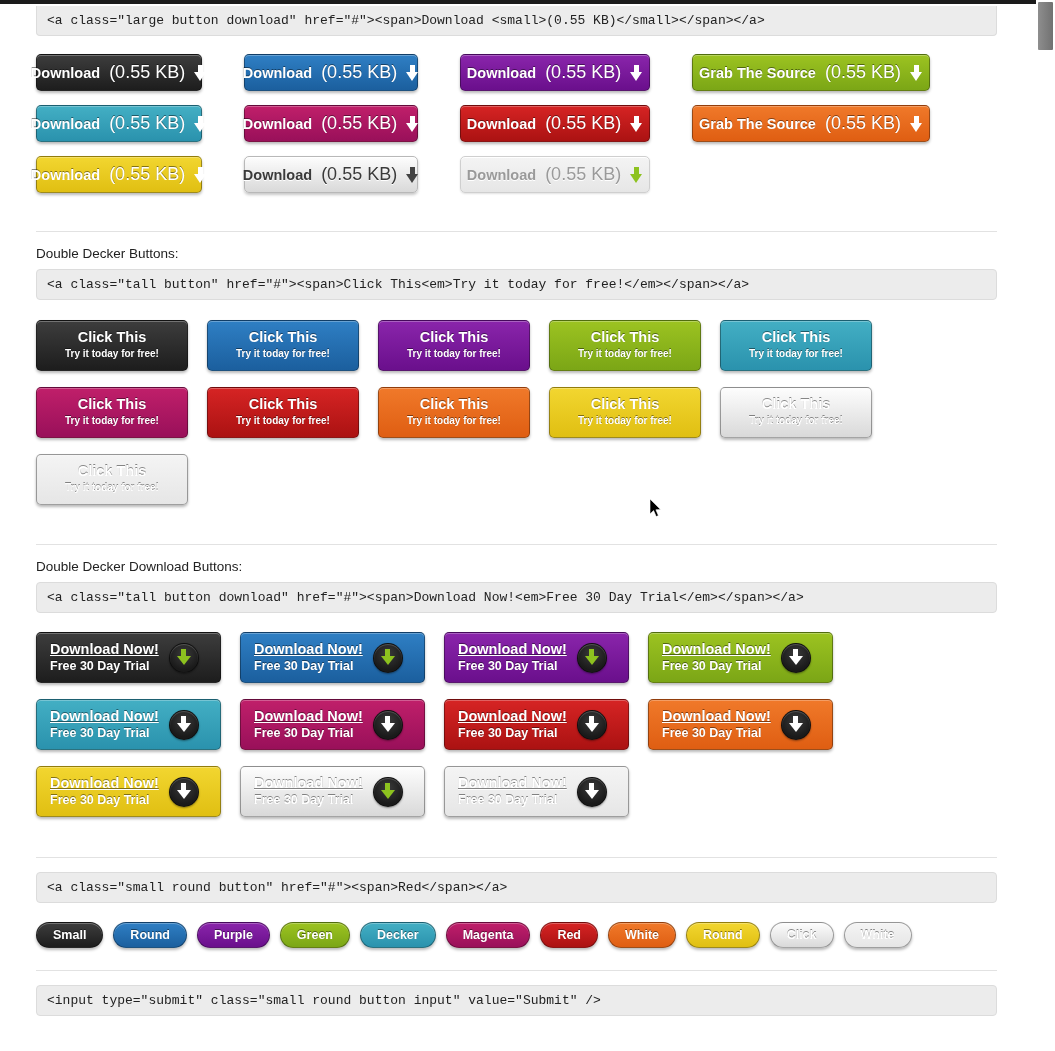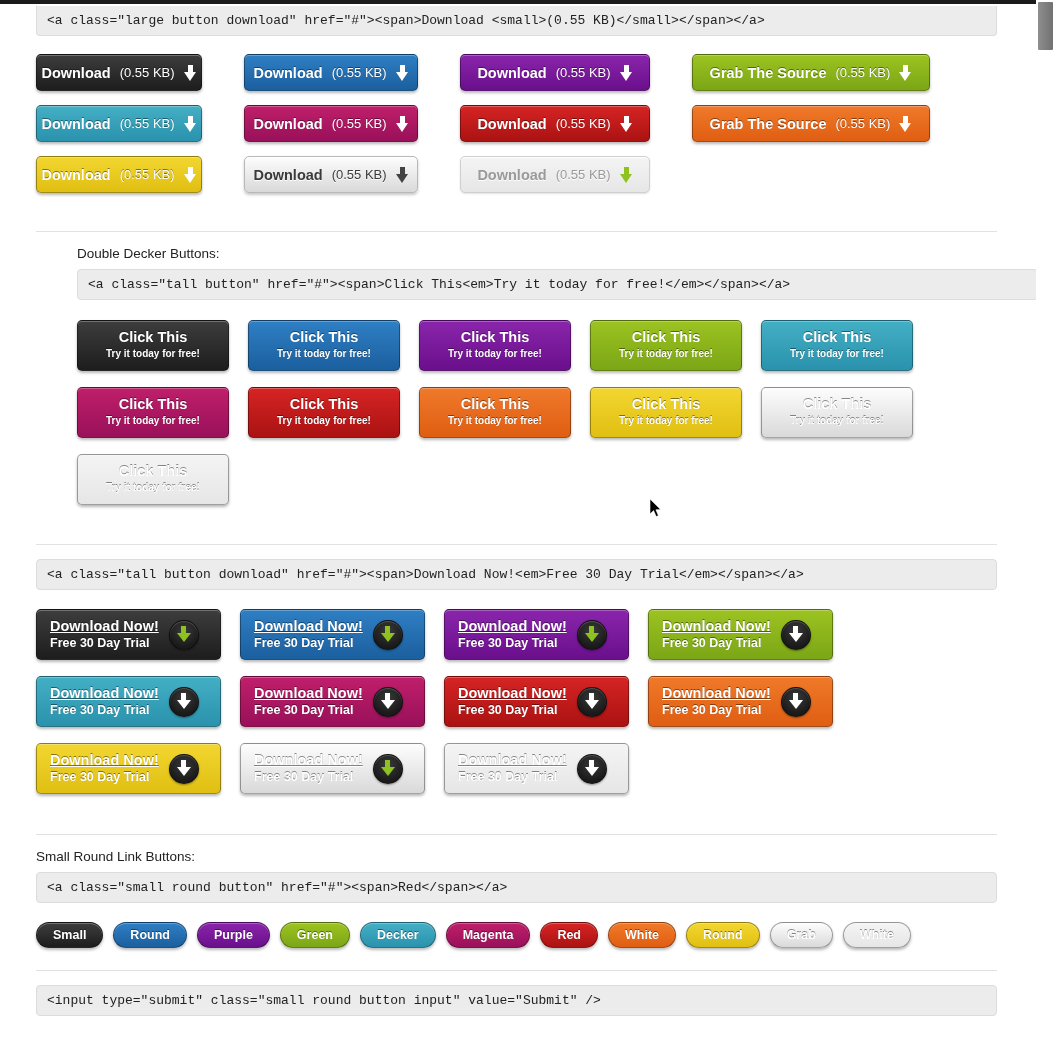--- a/index.html
+++ b/index.html
@@ -29,21 +29,21 @@
   
   .btn-lg {
     display:inline-flex; align-items:center; justify-content:center; gap:9px;
     height:37px; padding:0 16px; border-radius:5px;
     font-weight:bold; font-size:14.5px; color:#fff;
     text-shadow:0 -1px 0 rgba(0,0,0,.45);
     border:1px solid rgba(0,0,0,.35);
     box-shadow:inset 0 1px 0 rgba(255,255,255,.28), 0 2px 3px rgba(0,0,0,.28);
     cursor:pointer; white-space:nowrap; user-select:none;
   }
-  .btn-lg .sz { font-weight:normal; font-size:13px;text-align:right; }
+  .btn-lg .sz { font-weight:normal; font-size:18px;text-align:right; }
   .arrow { width:13px; height:16px; display:inline-block; position:relative; flex:0 0 auto; }
   .arrow::before { 
     content:""; position:absolute; left:4px; top:0; width:5px; height:8px; background:currentColor;
   }
   .arrow::after { 
     content:""; position:absolute; left:0; top:7px; width:0; height:0;
     border-left:6.5px solid transparent; border-right:6.5px solid transparent;
     border-top:9px solid currentColor;
   }
 
@@ -189,21 +189,21 @@
         <div style="width: 232px; margin-bottom: 14px;"><a class="btn-lg c-white" style="width: 190px;">
             <span class="lbl">Download</span>
             <span class="sz">(0.55 KB)</span>
             <span class="arrow ar-green"></span>
           </a></div>
       </div>
   </div>
 
   <div class="divider" style="margin-top:24px;"></div>
 
-  <div class="sec" style="margin-top:14px;margin-left:41px;">
+  <div class="sec" style="margin-top:14px;">
     <div class="label">Double Decker Buttons:</div>
     <div class="code">&lt;a class="tall button" href="#"&gt;&lt;span&gt;Click This&lt;em&gt;Try it today for free!&lt;/em&gt;&lt;/span&gt;&lt;/a&gt;</div>
     <div class="rowwrap" id="grid-tall" style="margin-top:20px; width:961px;">
         <div style="width: 171px; margin-bottom: 16px;"><a class="btn-tall c-black" style="width: 152px;">
             <span class="t1">Click This</span>
             <span class="t2">Try it today for free!</span>
           </a></div>
         <div style="width: 171px; margin-bottom: 16px;"><a class="btn-tall c-blue" style="width: 152px;">
             <span class="t1">Click This</span>
             <span class="t2">Try it today for free!</span>
@@ -243,20 +243,21 @@
         <div style="width: 171px; margin-bottom: 16px;"><a class="btn-tall c-white" style="width: 152px;">
             <span class="t1">Click This</span>
             <span class="t2">Try it today for free!</span>
           </a></div>
       </div>
   </div>
 
   <div class="divider" style="margin-top:23px;"></div>
 
   <div class="sec" style="margin-top:14px;">
+    <div class="label">Double Decker Download Buttons:</div>
     <div class="code">&lt;a class="tall button download" href="#"&gt;&lt;span&gt;Download Now!&lt;em&gt;Free 30 Day Trial&lt;/em&gt;&lt;/span&gt;&lt;/a&gt;</div>
     <div class="rowwrap" id="grid-talld" style="margin-top:19px; width:961px;">
         <div style="width: 204px; margin-bottom: 16px;"><a class="btn-talld c-black" style="width: 185px;">
             <span class="txt">
               <span class="t1">Download Now!</span>
               <span class="t2">Free 30 Day Trial</span>
             </span>
             <span class="badge">
               <span class="arrow ar-green"></span>
             </span>
@@ -350,21 +351,20 @@
             <span class="badge">
               <span class="arrow ar-white"></span>
             </span>
           </a></div>
       </div>
   </div>
 
   <div class="divider" style="margin-top:24px;"></div>
 
   <div class="sec" style="margin-top:14px;">
-    <div class="label">Small Round Link Buttons:</div>
     <div class="code">&lt;a class="small round button" href="#"&gt;&lt;span&gt;Red&lt;/span&gt;&lt;/a&gt;</div>
     <div class="rowwrap" id="grid-small" style="margin-top:19px; width:961px; gap:10px;">
         <a class="btn-sm c-black">
           <span class="lbl">Small</span>
         </a>
         <a class="btn-sm c-blue">
           <span class="lbl">Round</span>
         </a>
         <a class="btn-sm c-purple">
           <span class="lbl">Purple</span>
@@ -381,21 +381,21 @@
         <a class="btn-sm c-red">
           <span class="lbl">Red</span>
         </a>
         <a class="btn-sm c-orange">
           <span class="lbl">White</span>
         </a>
         <a class="btn-sm c-yellow">
           <span class="lbl">Round</span>
         </a>
         <a class="btn-sm c-gray">
-          <span class="lbl">Grab</span>
+          <span class="lbl">Click</span>
         </a>
         <a class="btn-sm c-white">
           <span class="lbl">White</span>
         </a>
       </div>
   </div>
 
   <div class="divider" style="margin-top:22px;"></div>
 
   <div class="sec" style="margin-top:14px;">

